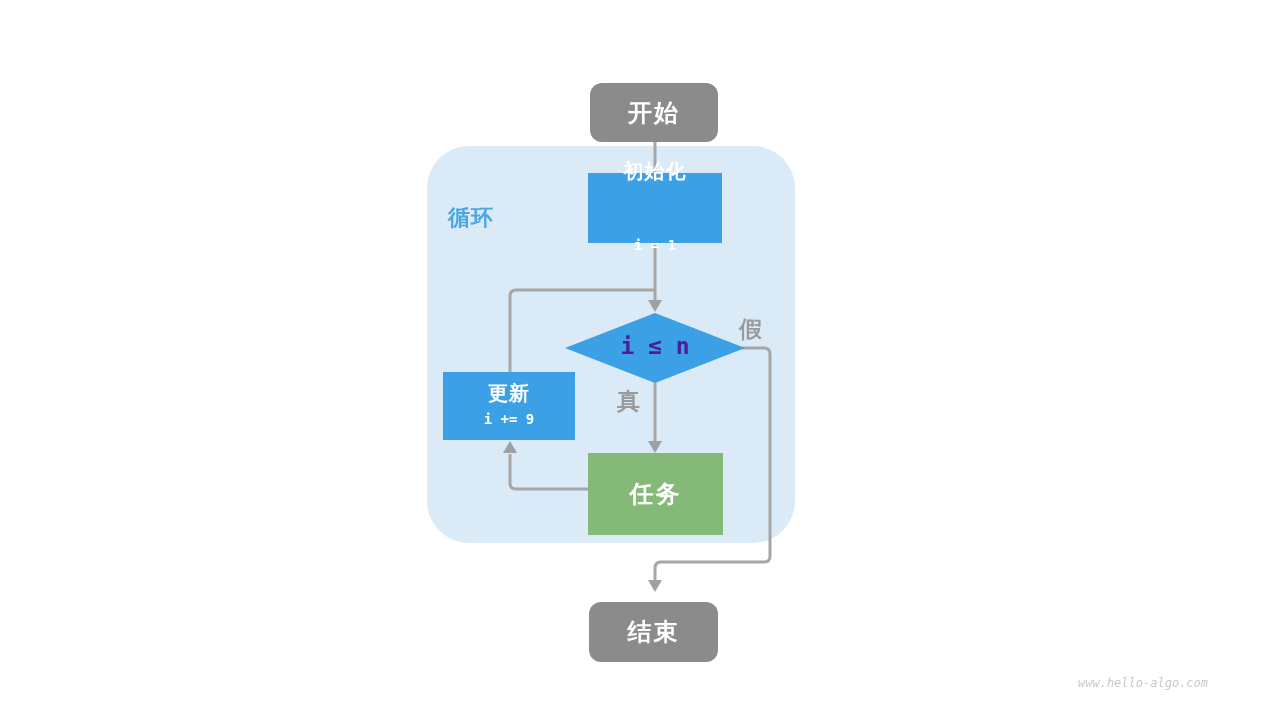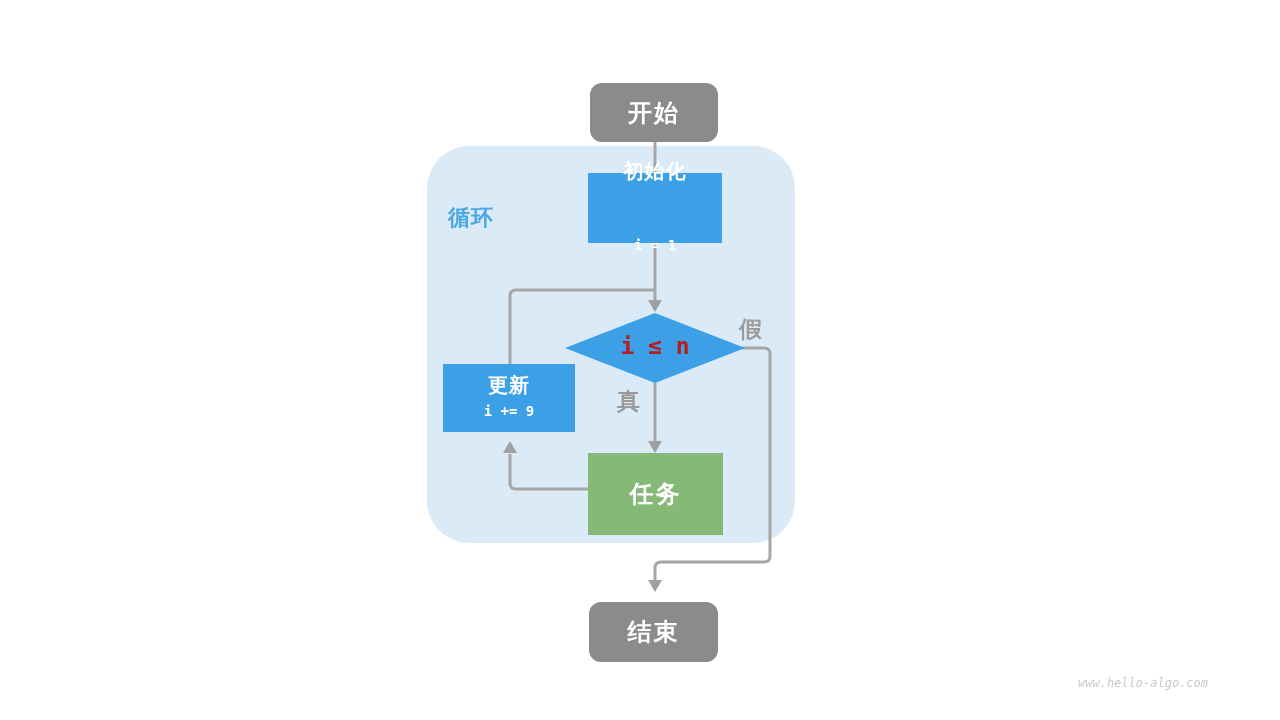--- a/index.html
+++ b/index.html
@@ -73,30 +73,30 @@
     font-weight: bold;
   }
   .task {
     background: #85B978;
     font-size: 24px;
     font-weight: bold;
     letter-spacing: 2px;
   }
   #start-node { left: 590px; top: 53px;  width: 128px; height: 59px; }
   #init-node  { left: 588px; top: 173px; width: 134px; height: 70px; gap: 48px; }
-  #update-node{ left: 443px; top: 364px; width: 132px; height: 68px; }
+  #update-node{ left: 443px; top: 372px; width: 132px; height: 68px; }
   #task-node  { left: 588px; top: 453px; width: 135px; height: 82px; }
   #end-node   { left: 589px; top: 572px; width: 129px; height: 60px; }
   
   .condition-text {
     position: absolute;
     left: 595px; top: 333px;
     width: 120px;
     text-align: center;
-    color: #b91c1c;
+    color: #4c1d95;
     font-family: "DejaVu Sans Mono", "Liberation Mono", monospace;
     font-size: 23px;
     font-weight: bold;
     z-index: 3;
   }
   .edge-label {
     position: absolute;
     font-size: 23px;
     font-weight: bold;
     color: #9A9A9A;

